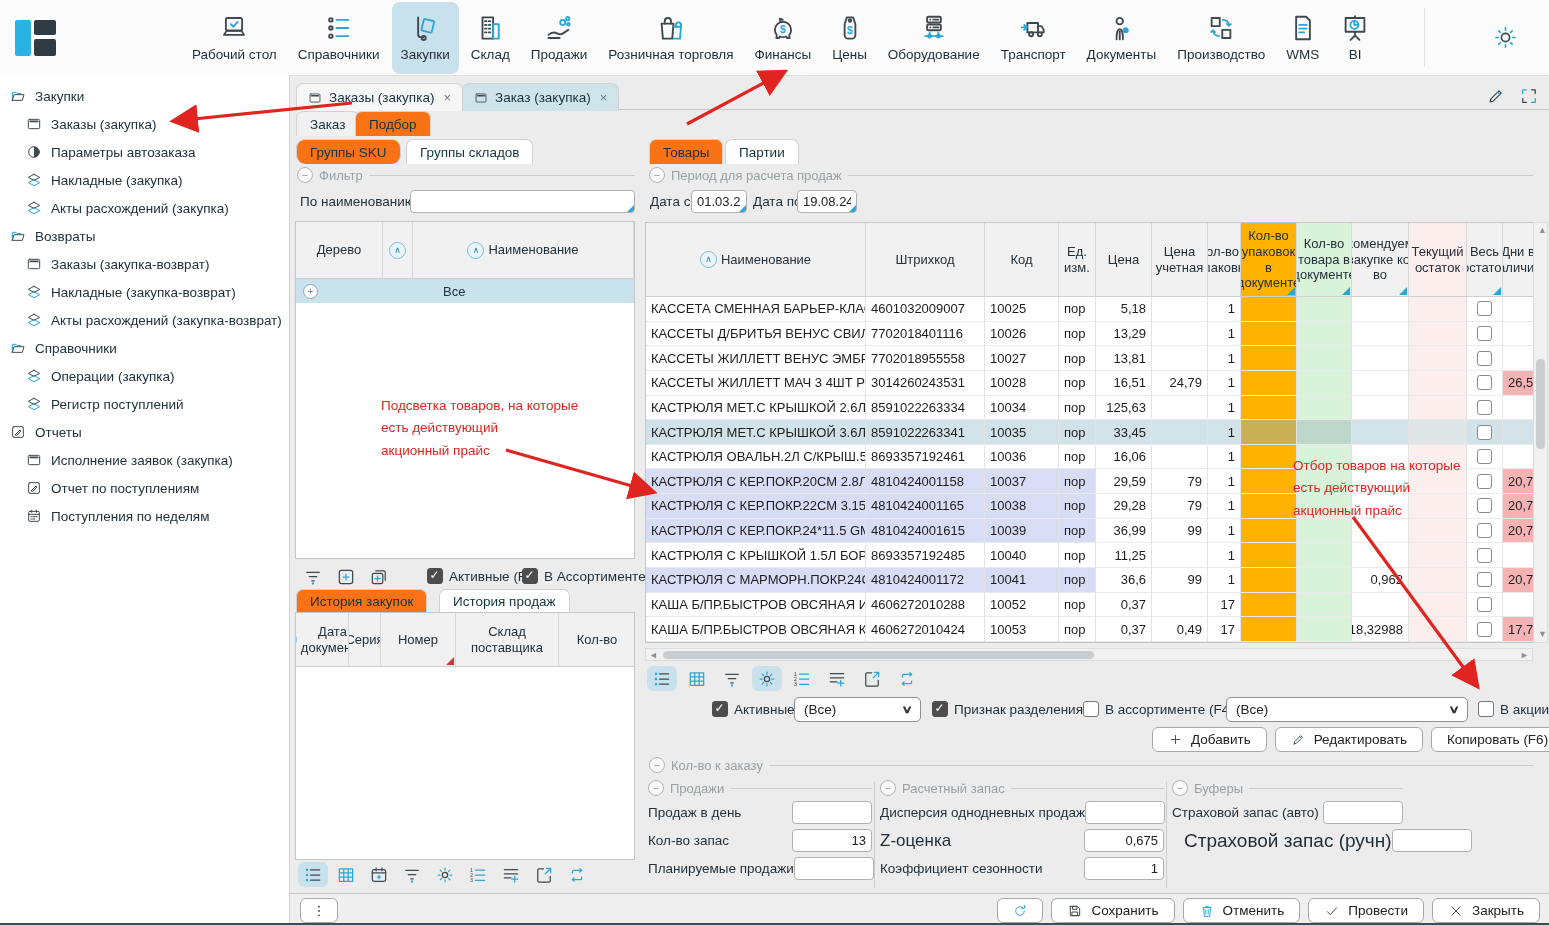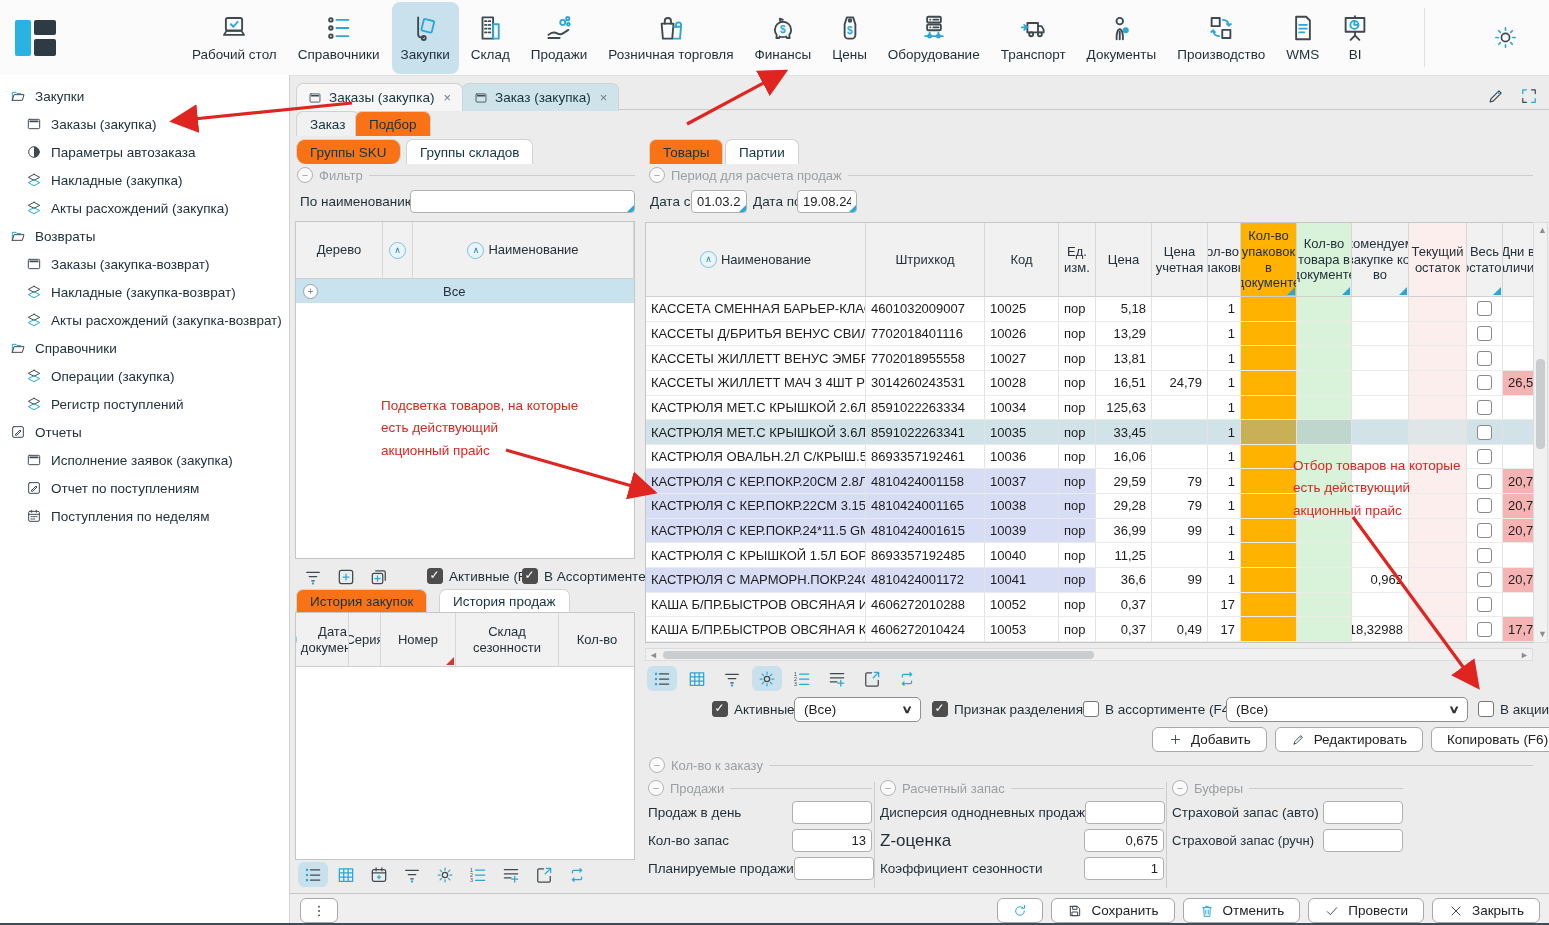--- a/index.html
+++ b/index.html
@@ -557,21 +557,21 @@
           <span class="sortc">∨</span>
           <span class="ht">Дата документа</span>
         </div>
         <div class="hc">
           <span class="ht">Серия</span>
         </div>
         <div class="hc triR">
           <span class="ht">Номер</span>
         </div>
         <div class="hc">
-          <span class="ht">Склад сезонности</span>
+          <span class="ht">Склад поставщика</span>
         </div>
         <div class="hc">
           <span class="ht">Кол-во</span>
         </div>
       </div>
   </div>
   <div id="lpBTools" class="abs" style="left:298px;top:862px;display:flex;align-items:center;gap:3px;">
       <span class="tbtn on">
         <span class="icn" style="width:20px;height:20px">
           <svg viewBox="0 0 24 24">
@@ -1146,21 +1146,21 @@
       <div class="grph">
         <span class="coll">−</span>
         <span>Буферы</span>
         <span class="gline"></span>
       </div>
       <div style="display:flex;align-items:center;justify-content:space-between;margin-top:5px;height:23px;">
         <span class="navlb" style="font-size:13.5px;">Страховой запас (авто)</span>
         <span class="inpw rt" style="position:relative;width:80px;flex:none;"><input value="" style=""></span>
       </div>
       <div style="display:flex;align-items:center;justify-content:space-between;margin-top:5px;height:23px;">
-        <span class="navlb" style="font-size:13px;">Страховой запас (ручн)</span>
+        <span class="navlb" style="font-size:19px;margin-left:12px;">Страховой запас (ручн)</span>
         <span class="inpw rt" style="position:relative;width:80px;flex:none;"><input value="" style=""></span>
       </div>
     </div>
   <div class="abs" style="left:874px;top:782px;width:1px;height:106px;background:#ccc;"></div>
   <div class="abs" style="left:1166px;top:782px;width:1px;height:106px;background:#ccc;"></div>
 
   <div id="footer">
     <span id="statusBtn" class="btn abs" style="left:10px;top:4px;width:38px;padding:0;">
         <span class="icn" style="width:16px;height:16px">
           <svg viewBox="0 0 24 24">

